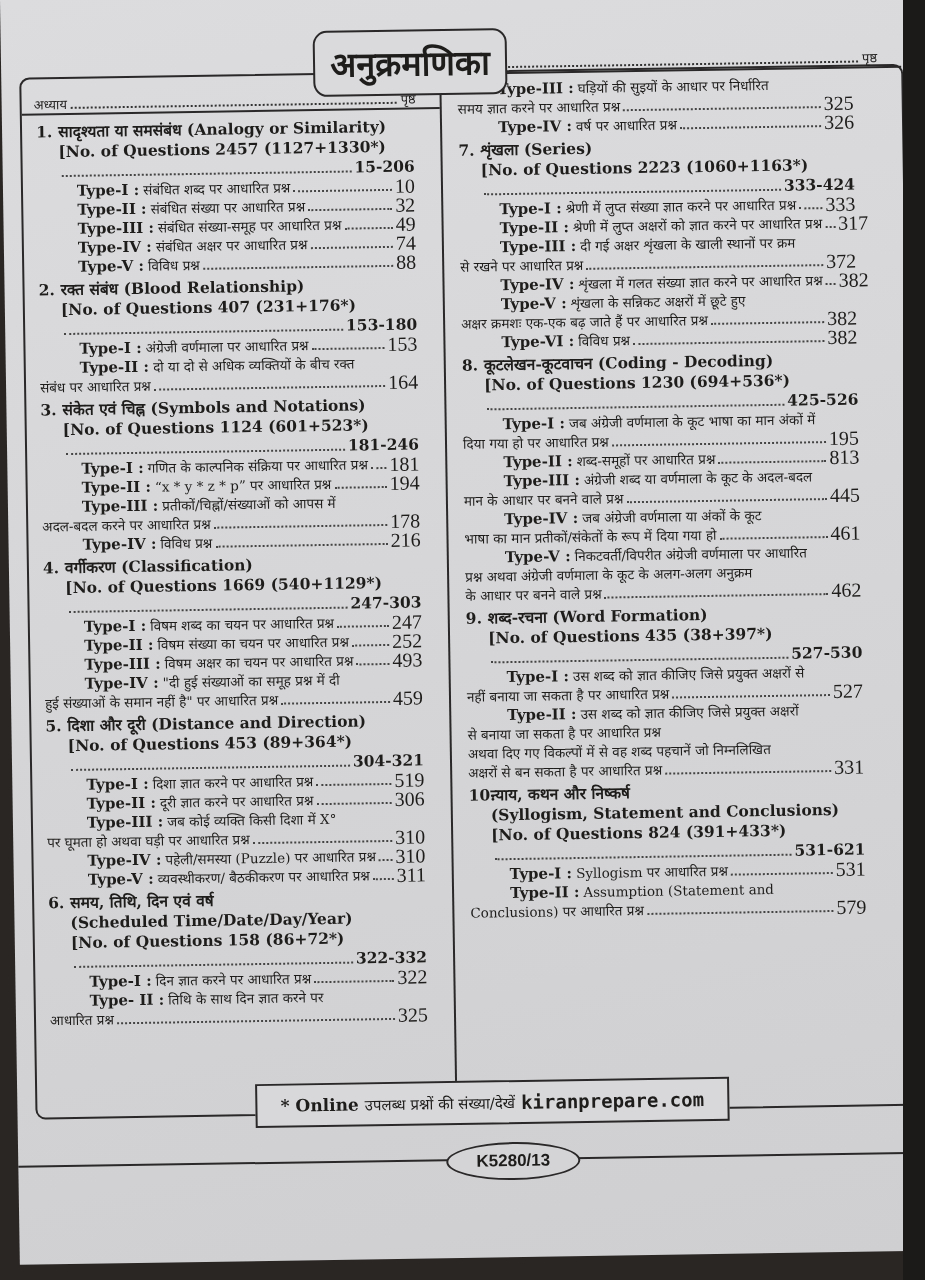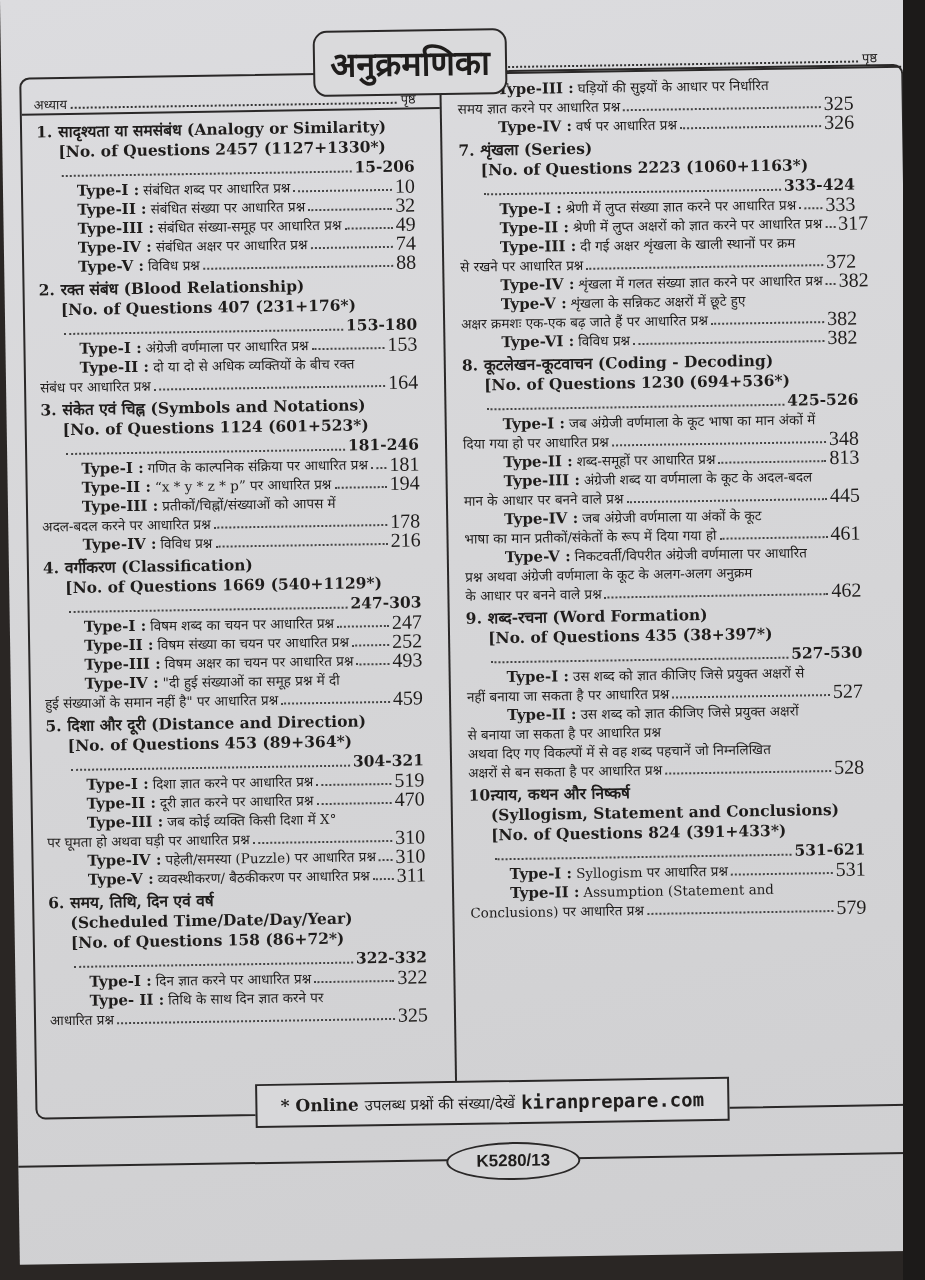--- a/index.html
+++ b/index.html
@@ -234,21 +234,21 @@
               <span class="ttext" style="margin-left: 4px;">दिशा ज्ञात करने पर आधारित प्रश्न</span>
               <span class="dots"></span>
               <span class="pg">519</span>
             </div>
           </div>
           <div class="type">
             <div class="trow">
               <span class="tlabel">Type-II :</span>
               <span class="ttext" style="margin-left: 4px;">दूरी ज्ञात करने पर आधारित प्रश्न</span>
               <span class="dots"></span>
-              <span class="pg">470</span>
+              <span class="pg">306</span>
             </div>
           </div>
           <div class="type">
             <div class="trow">
               <span class="tlabel">Type-III :</span>
               <span class="ttext" style="margin-left: 4px;">जब कोई व्यक्ति किसी दिशा में X°</span>
             </div>
             <div class="trow" style="margin-left: -40px;">
               <span class="ttext">पर घूमता हो अथवा घड़ी पर आधारित प्रश्न</span>
               <span class="dots"></span>
@@ -391,21 +391,21 @@
             <span>425-526</span>
           </div>
           <div class="type">
             <div class="trow">
               <span class="tlabel">Type-I :</span>
               <span class="ttext" style="margin-left: 4px;">जब अंग्रेजी वर्णमाला के कूट भाषा का मान अंकों में</span>
             </div>
             <div class="trow" style="margin-left: -40px;">
               <span class="ttext">दिया गया हो पर आधारित प्रश्न</span>
               <span class="dots"></span>
-              <span class="pg">348</span>
+              <span class="pg">195</span>
             </div>
           </div>
           <div class="type">
             <div class="trow">
               <span class="tlabel">Type-II :</span>
               <span class="ttext" style="margin-left: 4px;">शब्द-समूहों पर आधारित प्रश्न</span>
               <span class="dots"></span>
               <span class="pg">813</span>
             </div>
           </div>
@@ -471,21 +471,21 @@
             </div>
             <div class="trow" style="margin-left: -40px;">
               <span class="ttext">से बनाया जा सकता है पर आधारित प्रश्न</span>
             </div>
             <div class="trow" style="margin-left: -40px;">
               <span class="ttext">अथवा दिए गए विकल्पों में से वह शब्द पहचानें जो निम्नलिखित</span>
             </div>
             <div class="trow" style="margin-left: -40px;">
               <span class="ttext">अक्षरों से बन सकता है पर आधारित प्रश्न</span>
               <span class="dots"></span>
-              <span class="pg">528</span>
+              <span class="pg">331</span>
             </div>
           </div>
         </div>
         <div class="chap">
           <div class="chap-title"><span class="num">10.</span><span>न्याय, कथन और निष्कर्ष</span></div>
           <div class="qline">(Syllogism, Statement and Conclusions)</div>
           <div class="qline">[No. of Questions 824 (391+433*)</div>
           <div class="range-row">
             <span class="dots"></span>
             <span>531-621</span>

